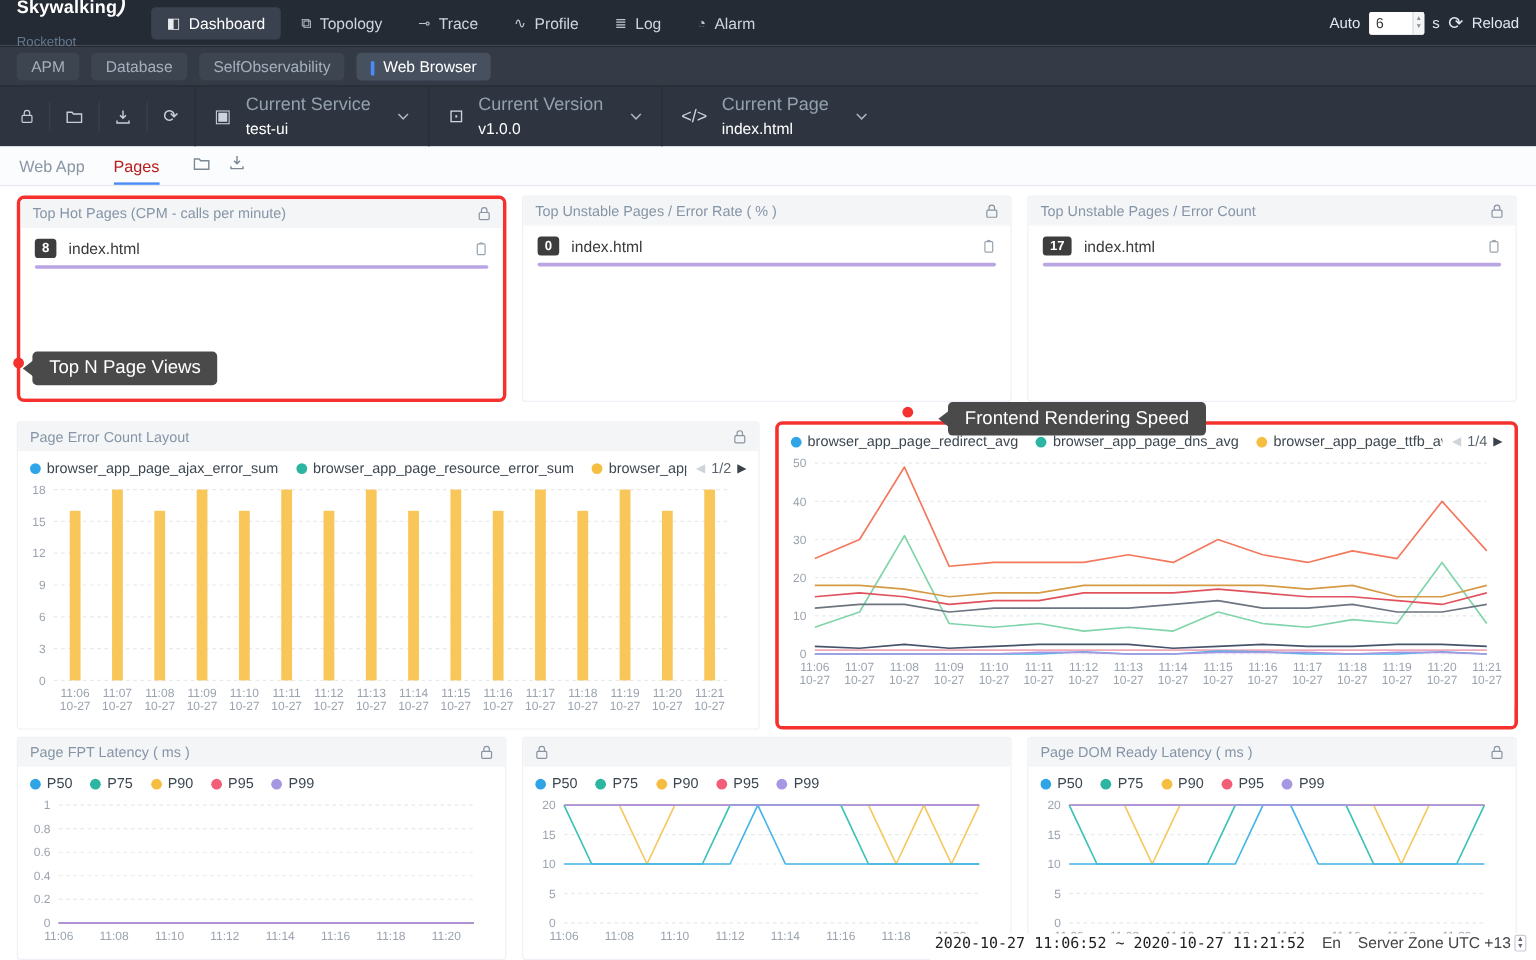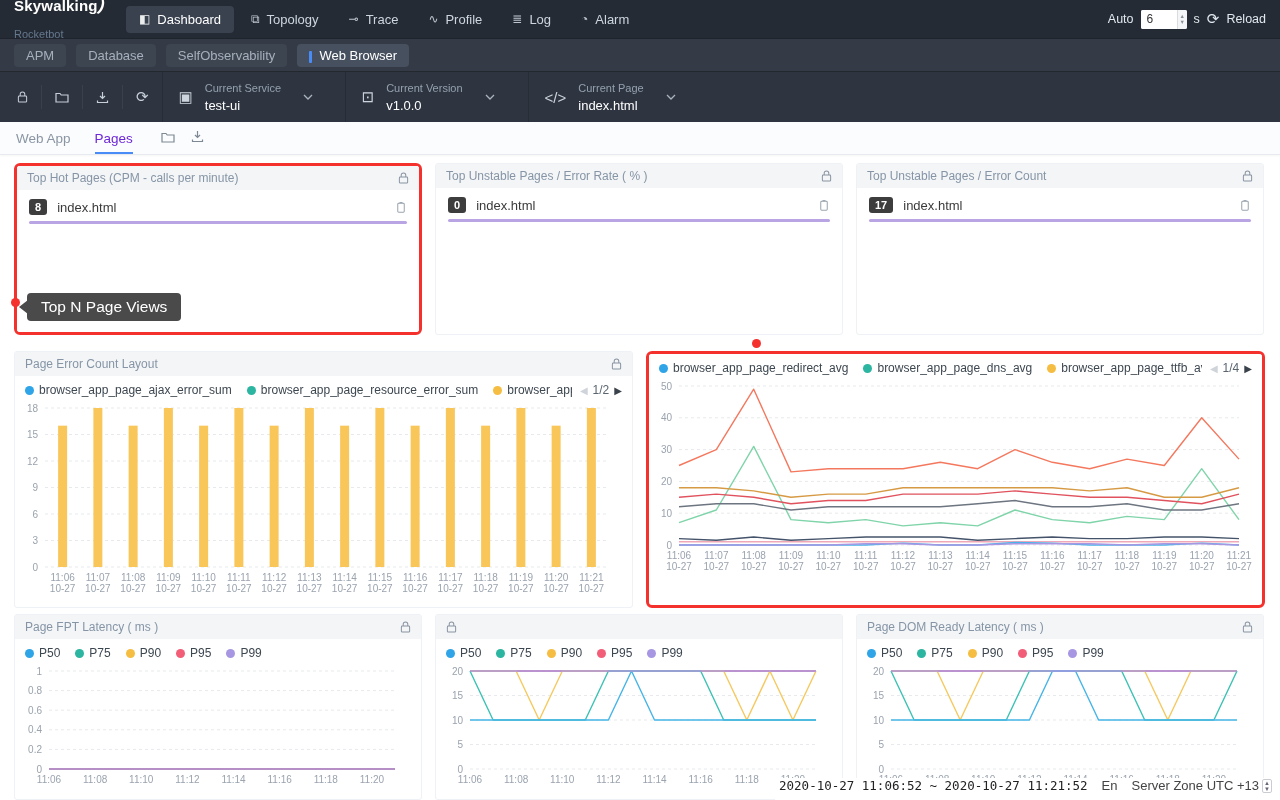--- a/index.html
+++ b/index.html
@@ -35,29 +35,29 @@
   .toolbar{height:50px;background:#2e3540;display:flex;align-items:stretch;color:#c7cfd9;
            border-top:1px solid #23282f}
   .tool-icons{display:flex;align-items:center;padding-left:4px}
   .tool-btn{padding:0 13px;height:24px;display:flex;align-items:center;border-right:1px solid #3a414d;
             cursor:pointer;color:#c7cfd9}
   .tool-btn:last-child{border-right:none}
   .tool-btn svg{stroke:#c7cfd9}
   .selector{display:flex;align-items:center;padding:0 16px;border-left:1px solid #272d37;cursor:pointer;min-width:150px}
   .selector .sel-glyph{font-size:15px;margin-right:12px;color:#cdd4dd}
   .sel-col{display:flex;flex-direction:column;justify-content:center}
-  .sel-label{font-size:11px;color:#93a0af;margin-bottom:4px}
+  .sel-label{font-size:15px;color:#93a0af;margin-bottom:4px}
   .sel-value{font-size:13px;color:#fff}
   .chev{margin-left:22px;display:flex;align-items:center}
   
   .subtabs{height:32px;background:#fbfcfd;border-bottom:1px solid #e7eaee;display:flex;align-items:center;
            padding:0 16px;gap:24px;box-shadow:0 1px 2px rgba(0,0,0,.04)}
   .subtab{font-size:13.5px;color:#8a96a4;cursor:pointer;height:100%;display:flex;align-items:center;
           box-sizing:border-box;border-bottom:2px solid transparent;padding-top:2px}
-  .subtab.active{color:#6d28d9;border-bottom-color:#4a8cf7}
+  .subtab.active{color:#b91c1c;border-bottom-color:#4a8cf7}
   .subtab-icons{display:flex;gap:16px;color:#7c8894;margin-left:4px}
   .subtab-icons svg{stroke:#7c8894;cursor:pointer}
   
   .content{position:relative;padding:8px 14px 0 14px}
   .row{display:flex;gap:13px}
   .row1{margin-bottom:16px}
   .row1 > *{width:408px;height:172px;box-sizing:border-box}
   .ann-box{border:3px solid #f5312d;border-radius:6px;overflow:hidden;background:#fff}
   .card{background:#fff;border:1px solid #eef1f5;border-radius:3px;overflow:hidden;box-sizing:border-box}
   .card.borderless{border:none;border-radius:0}
@@ -652,20 +652,24 @@
           </svg></div>
     </div>
   </div>
 
   <span class="ann-dot" style="left:11px;top:143px"></span>
   <div class="tooltip" style="left:27px;top:138px">
     <span class="arrow"></span>
     <span>Top N Page Views</span>
   </div>
   <span class="ann-dot" style="left:752px;top:184px"></span>
+  <div class="tooltip" style="left:790px;top:180px">
+    <span class="arrow"></span>
+    <span>Frontend Rendering Speed</span>
+  </div>
 </main>
 
 <div class="footer">
   <span class="time-range">2020-10-27 11:06:52 ~ 2020-10-27 11:21:52</span>
   <span class="lang">En</span>
   <span class="zone">
     <span>Server Zone UTC +</span>
       <span>13</span>
     <span class="zone-spin">
         <span>▲</span>

